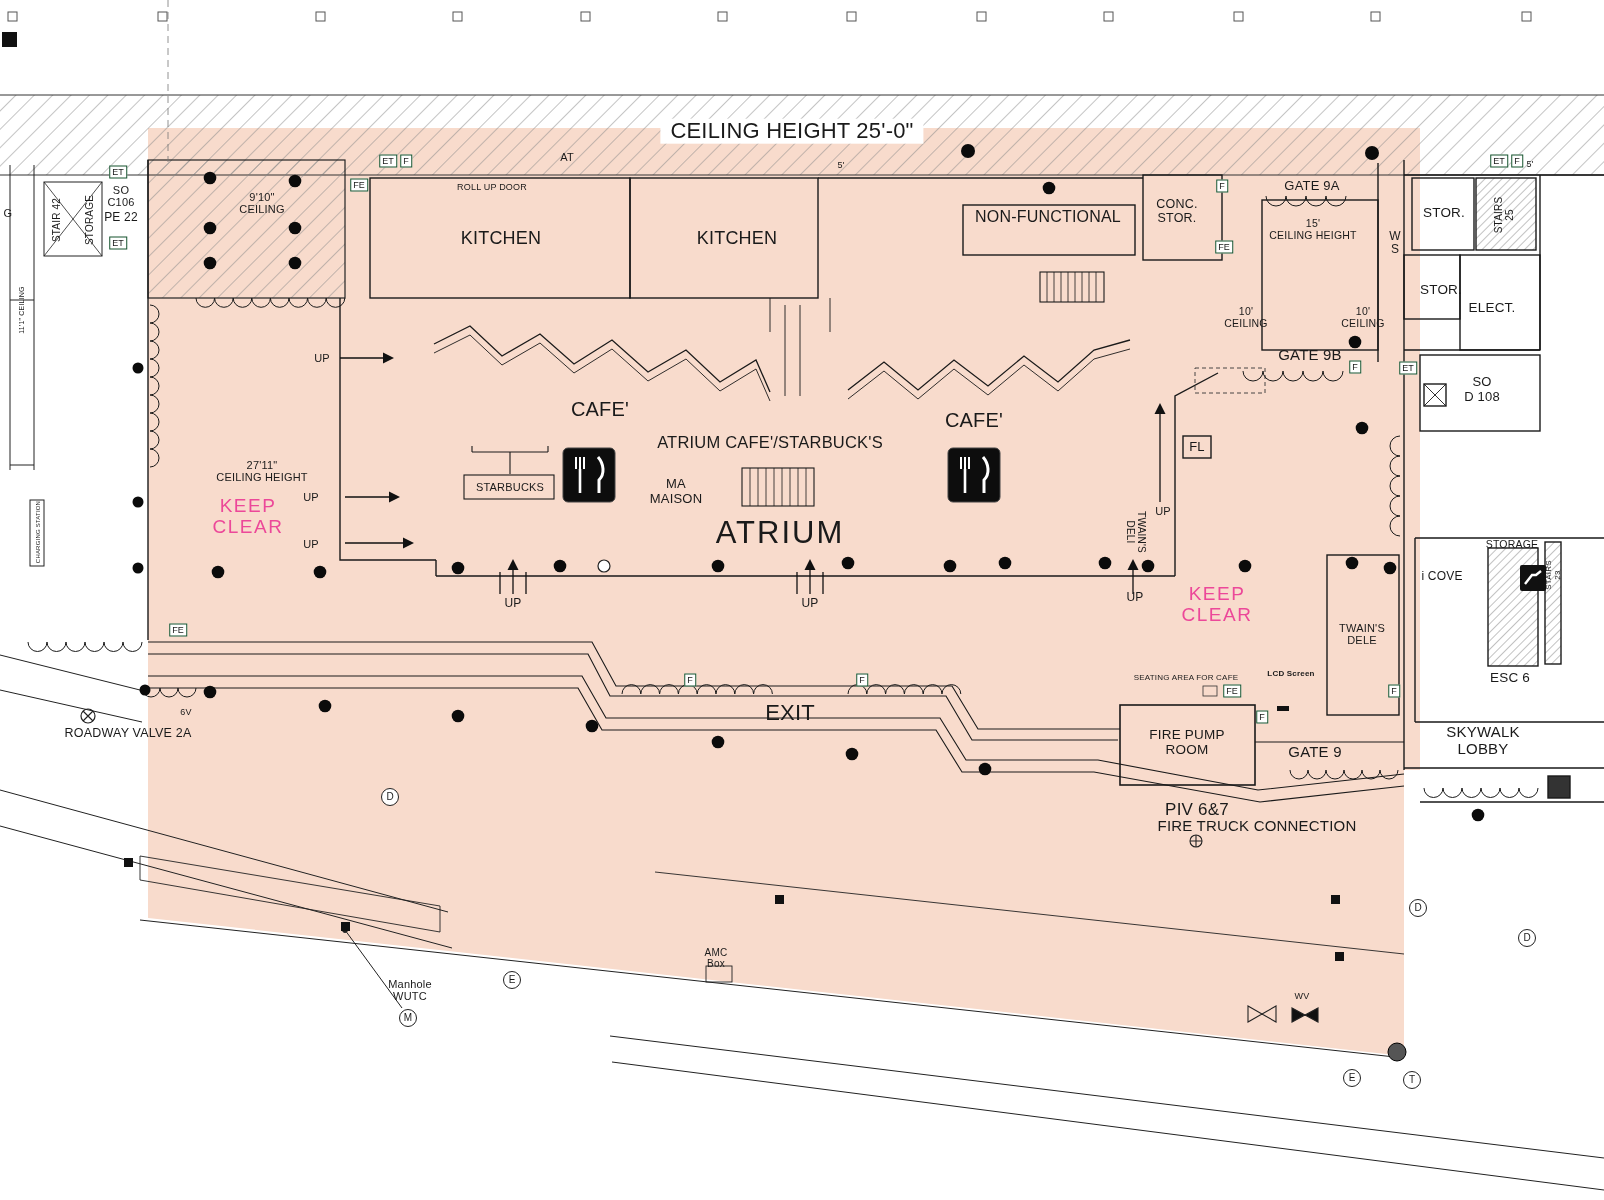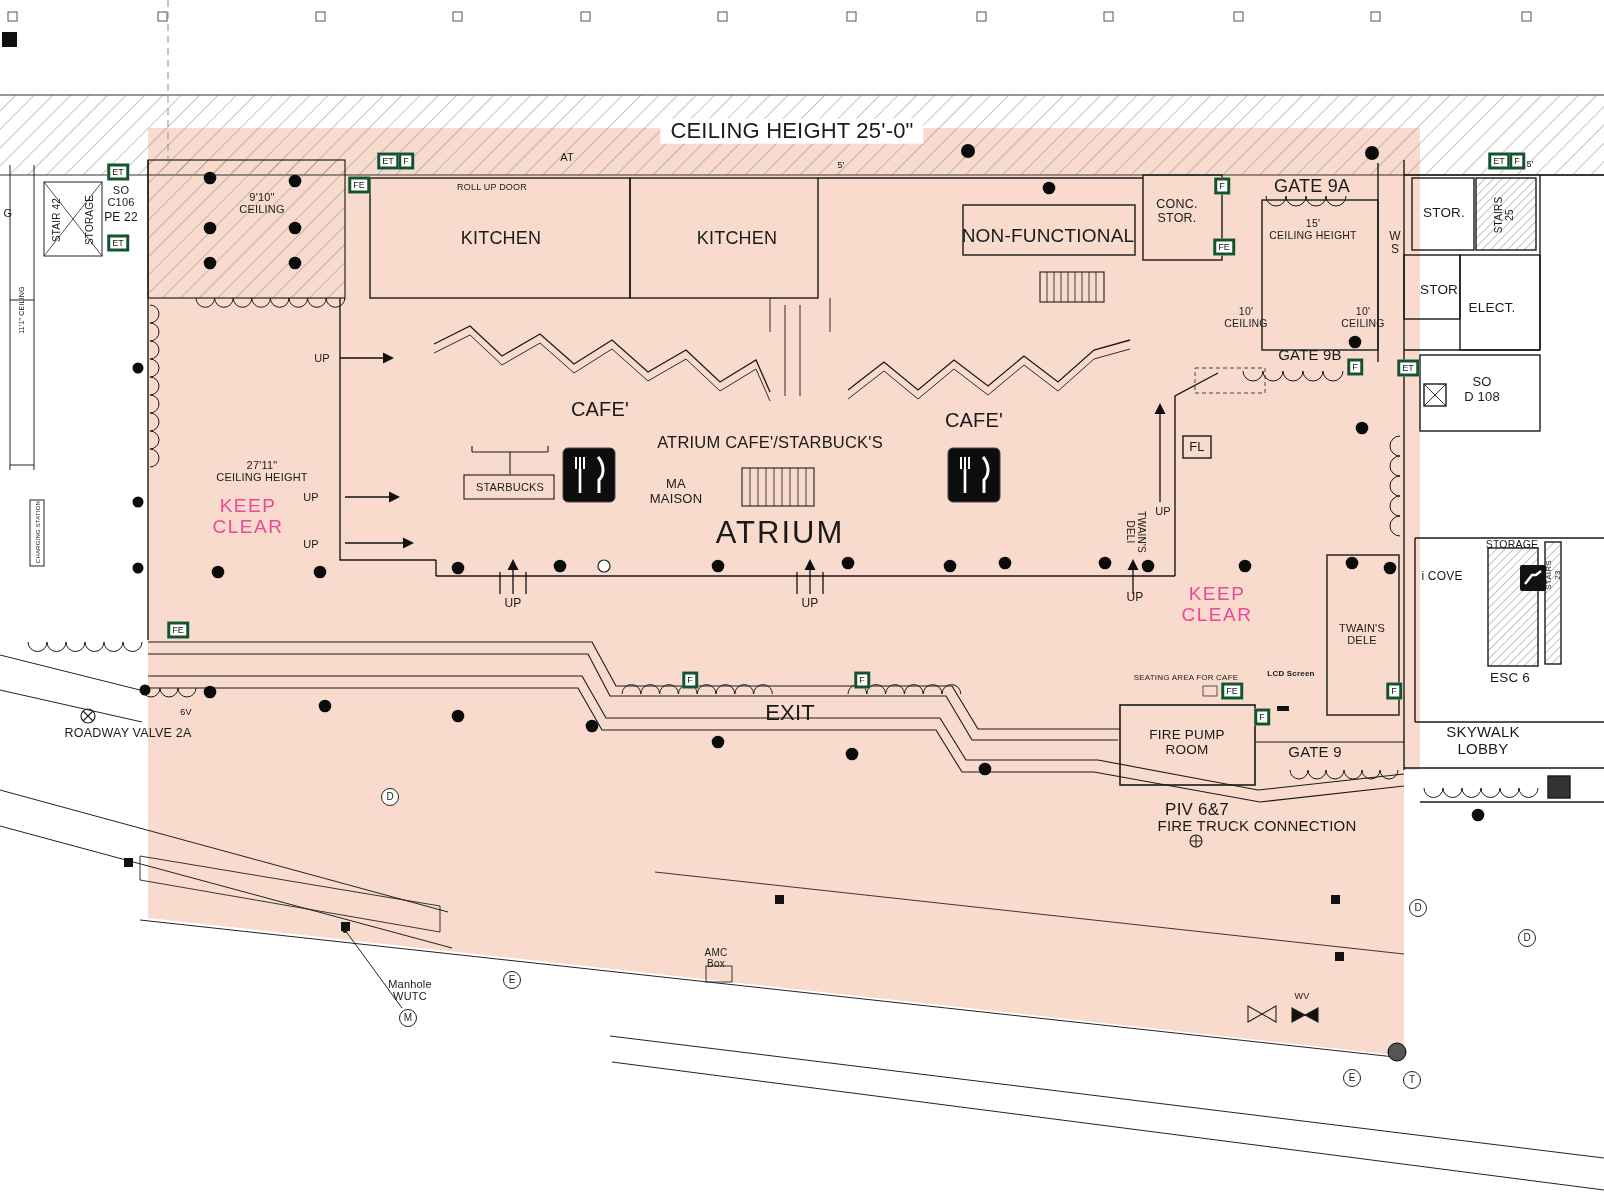--- a/index.html
+++ b/index.html
@@ -3,21 +3,21 @@
 <meta charset="utf-8">
 <style>
   html,body{margin:0;padding:0;background:#fff;}
   .stage{position:relative;width:1604px;height:1200px;overflow:hidden;
          font-family:"Liberation Sans",sans-serif;color:#1a1a1a;background:#fff;}
   svg.plan{position:absolute;left:0;top:0;}
   .lbl{position:absolute;transform:translate(-50%,-50%);white-space:pre-line;
        text-align:center;line-height:1.12;letter-spacing:.2px;}
   .rot-ccw{transform:translate(-50%,-50%) rotate(-90deg);}
   .rot-cw{transform:translate(-50%,-50%) rotate(90deg);}
-  .box{position:absolute;transform:translate(-50%,-50%);border:3px solid #14532d;
+  .box{position:absolute;transform:translate(-50%,-50%);border:1px solid #14532d;
        background:#fff;font-size:9px;line-height:1;padding:1px 2px;white-space:nowrap;}
   .circ{position:absolute;transform:translate(-50%,-50%);border:1.2px solid #222;
         border-radius:50%;width:16px;height:16px;line-height:16px;font-size:10px;
         text-align:center;background:#fff;}
   .gray{color:#ec4899;letter-spacing:1.5px;}
   .whitebg{background:#fff;padding:0 10px;}
   .big{letter-spacing:2px;}
 </style>
 </head>
 <body>
@@ -268,27 +268,27 @@
 <span class="box" style="left:359px;top:185px">FE</span>
 <span class="box" style="left:388px;top:161px">ET</span>
 <span class="box" style="left:406px;top:161px">F</span>
 <span class="lbl" style="left:492px;top:187px;font-size:9px">ROLL UP DOOR</span>
 <span class="lbl" style="left:567px;top:157px;font-size:11px">AT</span>
 
 <span class="lbl" style="left:501px;top:238px;font-size:18px">KITCHEN</span>
 <span class="lbl" style="left:737px;top:238px;font-size:18px">KITCHEN</span>
 <span class="lbl" style="left:841px;top:165px;font-size:9px">5'</span>
 
-<span class="lbl" style="left:1048px;top:236px;font-size:19px">NON-FUNCTIONAL</span>
+<span class="lbl" style="left:1048px;top:217px;font-size:16px">NON-FUNCTIONAL</span>
 <span class="lbl" style="left:1177px;top:211px;font-size:12.5px">CONC.
 STOR.</span>
 <span class="box" style="left:1222px;top:186px">F</span>
 <span class="box" style="left:1224px;top:247px">FE</span>
 
-<span class="lbl" style="left:1312px;top:186px;font-size:18px">GATE 9A</span>
+<span class="lbl" style="left:1312px;top:186px;font-size:13px">GATE 9A</span>
 <span class="lbl" style="left:1313px;top:230px;font-size:10.5px">15'
 CEILING HEIGHT</span>
 <span class="lbl" style="left:1395px;top:243px;font-size:12px">W
 S</span>
 <span class="lbl" style="left:1444px;top:213px;font-size:13.5px">STOR.</span>
 <span class="lbl rot-ccw" style="left:1504px;top:215px;font-size:10px">STAIRS
 25</span>
 <span class="box" style="left:1499px;top:161px">ET</span>
 <span class="box" style="left:1517px;top:161px">F</span>
 <span class="lbl" style="left:1530px;top:164px;font-size:9px">5'</span>

